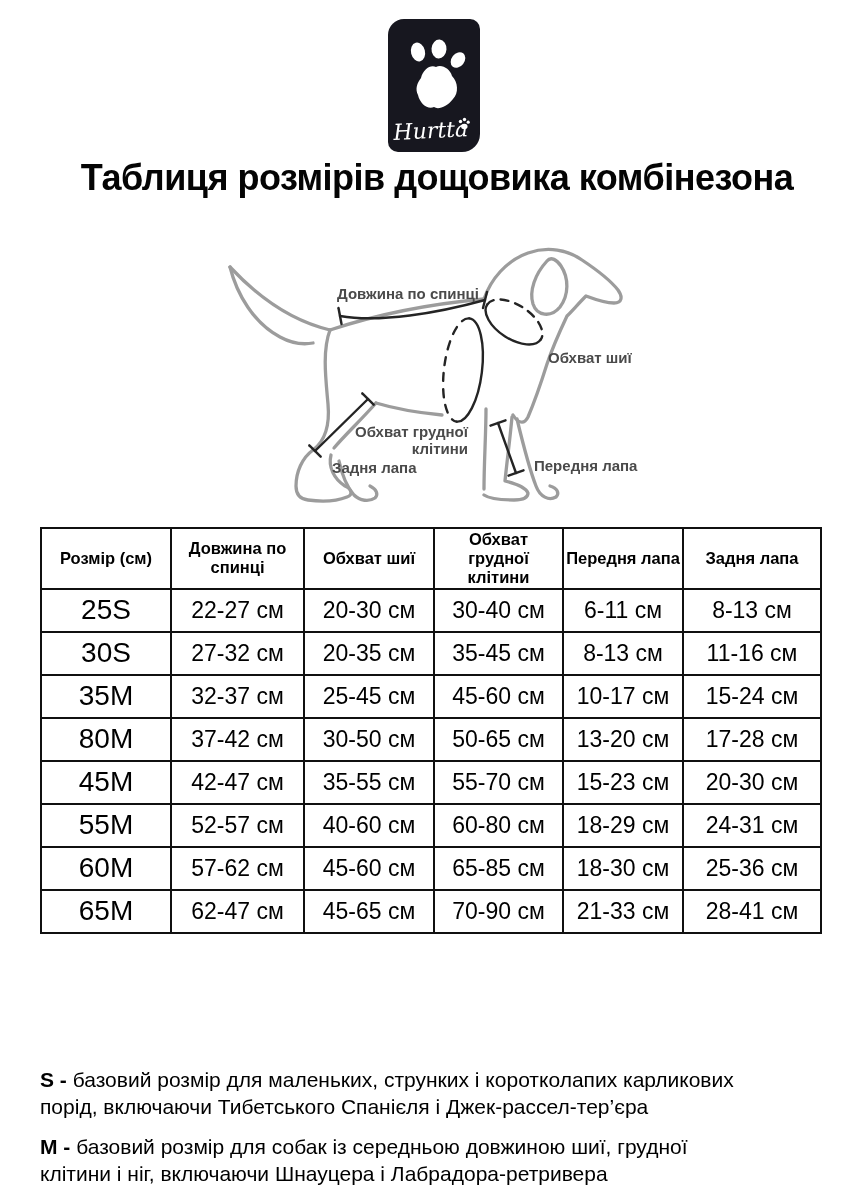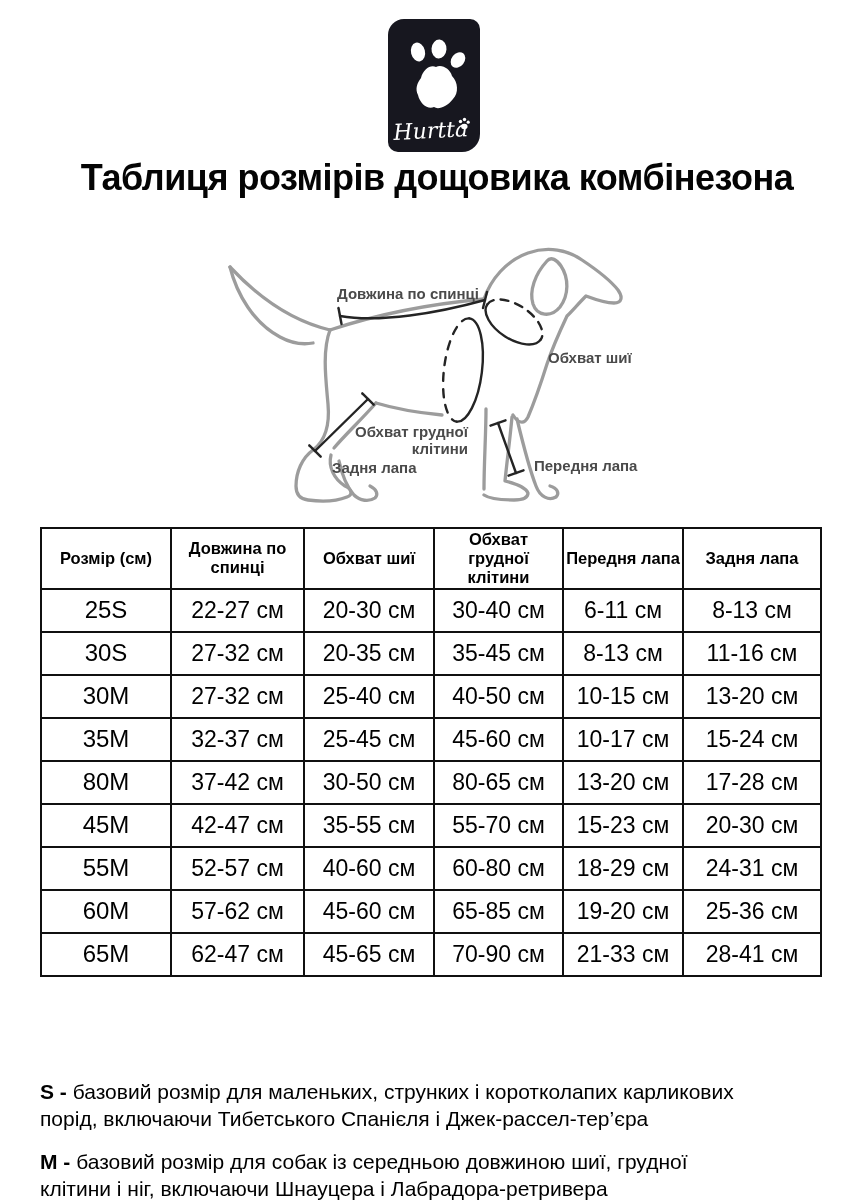--- a/index.html
+++ b/index.html
@@ -19,26 +19,26 @@
   .diagram{position:absolute;left:180px;top:237px;width:500px;height:288px;}
   .diagram text{font-family:"Liberation Sans",sans-serif;font-weight:bold;
                 font-size:15px;fill:#4a4a4a;}
 
   
   table.size{position:absolute;left:40px;top:527px;width:780px;
              border-collapse:collapse;table-layout:fixed;text-align:center;}
   table.size th,table.size td{border:2px solid #101010;padding:0;}
   table.size thead th{height:41px;font-size:16.5px;line-height:1.15;font-weight:bold;padding:1px 2px;}
   table.size tbody td{height:41px;font-size:23px;font-weight:normal;}
-  table.size tbody td:first-child{font-size:24px;}
+  table.size tbody td:first-child{font-size:28px;}
 
   
   .notes{position:absolute;left:40px;top:1062px;width:794px;
          font-size:21px;line-height:27px;color:#000;}
-  .note{margin:16px 0 13px 0;}
+  .note{margin:4px 0 13px 0;}
   .note b{font-weight:bold;}
 </style>
 </head>
 <body>
 
 <div class="page">
 
   <div class="logo">
     <svg width="92" height="133" viewBox="0 0 92 133">
 
@@ -165,40 +165,32 @@
         </tr>
         <tr>
           <td>30S</td>
           <td>27-32 см</td>
           <td>20-35 см</td>
           <td>35-45 см</td>
           <td>8-13 см</td>
           <td>11-16 см</td>
         </tr>
         <tr>
-          <td>30M</td>
-          <td>27-32 см</td>
-          <td>25-40 см</td>
-          <td>40-50 см</td>
-          <td>10-15 см</td>
-          <td>13-20 см</td>
-        </tr>
-        <tr>
           <td>35M</td>
           <td>32-37 см</td>
           <td>25-45 см</td>
           <td>45-60 см</td>
           <td>10-17 см</td>
           <td>15-24 см</td>
         </tr>
         <tr>
           <td>80M</td>
           <td>37-42 см</td>
           <td>30-50 см</td>
-          <td>80-65 см</td>
+          <td>50-65 см</td>
           <td>13-20 см</td>
           <td>17-28 см</td>
         </tr>
         <tr>
           <td>45M</td>
           <td>42-47 см</td>
           <td>35-55 см</td>
           <td>55-70 см</td>
           <td>15-23 см</td>
           <td>20-30 см</td>
@@ -209,21 +201,21 @@
           <td>40-60 см</td>
           <td>60-80 см</td>
           <td>18-29 см</td>
           <td>24-31 см</td>
         </tr>
         <tr>
           <td>60M</td>
           <td>57-62 см</td>
           <td>45-60 см</td>
           <td>65-85 см</td>
-          <td>19-20 см</td>
+          <td>18-30 см</td>
           <td>25-36 см</td>
         </tr>
         <tr>
           <td>65M</td>
           <td>62-47 см</td>
           <td>45-65 см</td>
           <td>70-90 см</td>
           <td>21-33 см</td>
           <td>28-41 см</td>
         </tr>

